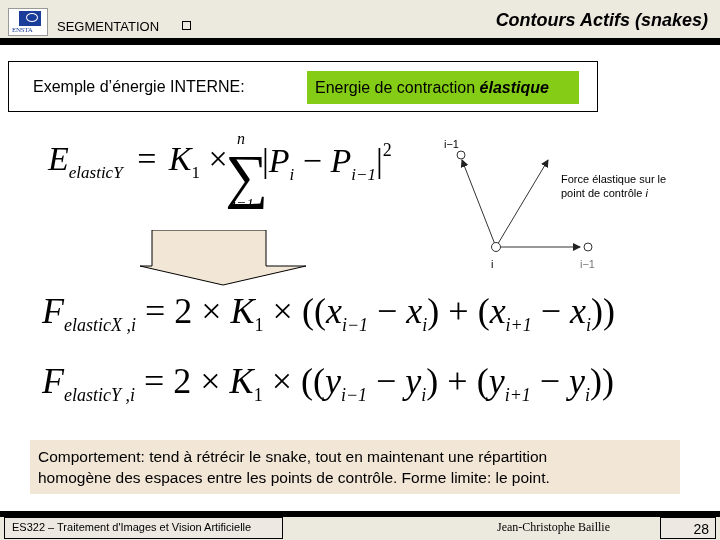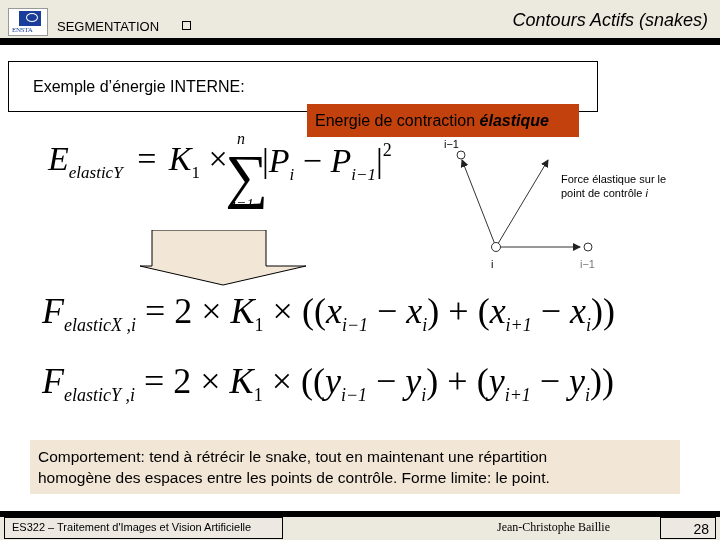--- a/index.html
+++ b/index.html
@@ -5,24 +5,24 @@
   html,body{margin:0;padding:0;}
   body{width:720px;height:540px;position:relative;overflow:hidden;background:#ffffff;font-family:"Liberation Sans",sans-serif;color:#000;}
   .header{position:absolute;left:0;top:0;width:720px;height:38px;background:#ECE9DF;}
   .header-bar{position:absolute;left:0;top:38px;width:720px;height:7px;background:#000;}
   .logo{position:absolute;left:8px;top:8px;width:40px;height:28px;background:#fff;border:1px solid #999;box-sizing:border-box;}
   .logo .blue{position:absolute;left:10px;top:2px;width:22px;height:15px;background:#1a3c9a;}
   .logo .eye{position:absolute;left:17px;top:4px;width:12px;height:9px;border:1px solid #fff;border-radius:50%;box-sizing:border-box;}
   .logo .txt{position:absolute;left:3px;bottom:1px;font-family:"Liberation Serif",serif;font-size:7px;color:#1a3c9a;letter-spacing:-0.3px;margin-top:12px;}
   .section{position:absolute;left:57px;top:19px;font-size:13px;}
   .section-box{position:absolute;left:182px;top:21px;width:9px;height:9px;border:1px solid #000;box-sizing:border-box;}
-  .title{position:absolute;right:12px;top:10px;font-size:18px;font-weight:normal;font-style:italic;}
+  .title{position:absolute;right:12px;top:10px;font-size:18px;font-weight:bold;font-style:italic;}
   .topbox{position:absolute;left:8px;top:61px;width:590px;height:51px;border:1px solid #000;box-sizing:border-box;}
   .label-int{position:absolute;left:33px;top:78px;font-size:16px;}
-  .highlight{position:absolute;left:307px;top:71px;width:272px;height:33px;background:#c2410c;margin-top:33px;}
+  .highlight{position:absolute;left:307px;top:71px;width:272px;height:33px;background:#84cc16;}
   .highlight span{position:absolute;left:8px;top:8px;font-size:16px;white-space:nowrap;}
   .highlight b{font-style:italic;}
   .math{font-family:"Liberation Serif",serif;position:absolute;white-space:nowrap;}
   .it{font-style:italic;}
   .sub{font-size:0.55em;vertical-align:-0.45em;}
   .arrowbox{position:absolute;left:138px;top:230px;}
   .caption{position:absolute;left:561px;top:172px;font-size:11px;line-height:14px;}
   .bottom-note{position:absolute;left:30px;top:440px;width:650px;height:54px;background:#F2E6D6;}
   .bottom-note div{position:absolute;left:8px;top:6px;font-size:15.5px;line-height:21px;}
   .footer-bar{position:absolute;left:0;top:511px;width:720px;height:6px;background:#000;}

